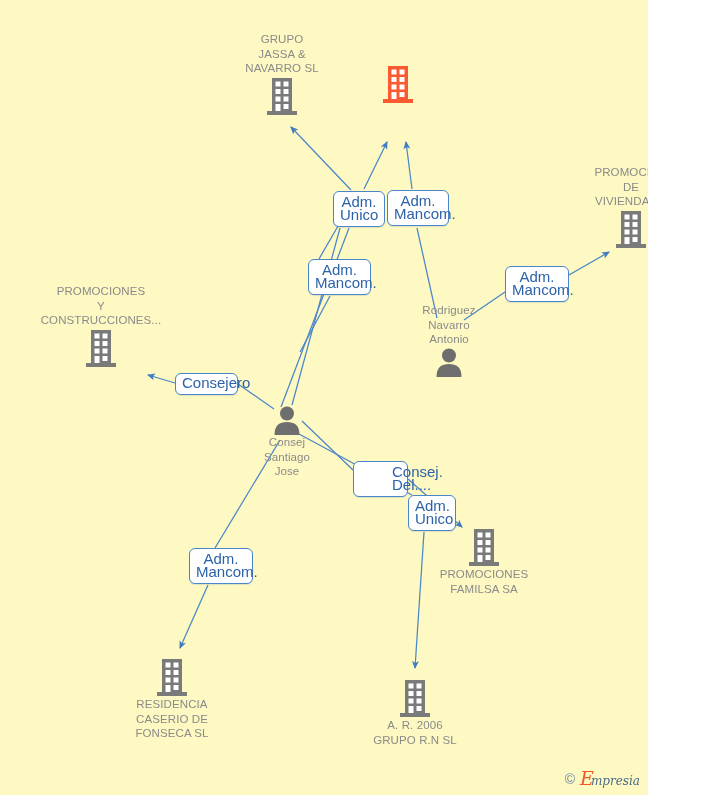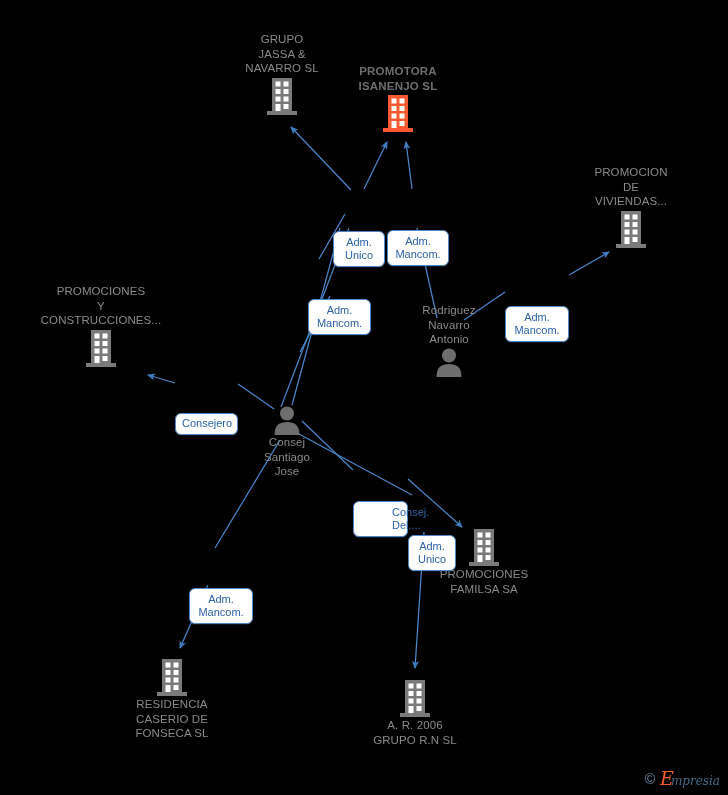--- a/index.html
+++ b/index.html
@@ -5,23 +5,23 @@
   html, body {
     margin: 0;
     padding: 0;
     background: #ffffff;
   }
   body {
     font-family: "Liberation Sans", sans-serif;
   }
   #canvas {
     position: relative;
-    width: 728px;
+    width: 648px;
     height: 795px;
-    background: #000000;
+    background: #fef9c3;
     overflow: hidden;
   }
   #edges {
     position: absolute;
     left: 0;
     top: 0;
     width: 728px;
     height: 795px;
     pointer-events: none;
   }
@@ -47,28 +47,27 @@
   .icon-wrap {
     display: block;
     line-height: 0;
   }
   .edge-label {
     position: absolute;
     border: 1.6px solid #4a86c8;
     border-radius: 6px;
     background: #ffffff;
     color: #2c63a8;
-    font-size: 11px;
+    font-size: 15px;
     line-height: 12.5px;
     text-align: center;
     padding: 4px 6px 5px 6px;
     box-sizing: border-box;
     white-space: pre-line;
     box-shadow: 0 1px 1px rgba(70,120,180,0.18);
-    margin-top: 40px;
   }
   .watermark {
     position: absolute;
     right: 8px;
     bottom: 6px;
     display: flex;
     align-items: center;
     gap: 5px;
     font-size: 16px;
     color: #4f6f8f;
@@ -150,22 +149,20 @@
         <rect x="16.5" y="13" width="5" height="5" fill="#ffffff"></rect>
         <rect x="8.5" y="20.5" width="5" height="5" fill="#ffffff"></rect>
         <rect x="16.5" y="20.5" width="5" height="5" fill="#ffffff"></rect>
         <rect x="8.5" y="28" width="5" height="7" fill="#ffffff"></rect>
         <rect x="16.5" y="28" width="5" height="5" fill="#ffffff"></rect>
       </svg>
     </span>
   </div>
 
   <div class="node" style="left:398px; top:64px;">
-    <div class="node-label focus">PROMOTORA
-ISANENJO SL</div>
     <span class="icon-wrap">
       <svg width="30" height="40" viewBox="0 0 30 40" xmlns="http://www.w3.org/2000/svg">
         <rect x="5" y="2" width="20" height="33" fill="#fa5a32"></rect>
         <rect x="0" y="35" width="30" height="4" fill="#fa5a32"></rect>
         <rect x="8.5" y="5.5" width="5" height="5" fill="#ffffff"></rect>
         <rect x="16.5" y="5.5" width="5" height="5" fill="#ffffff"></rect>
         <rect x="8.5" y="13" width="5" height="5" fill="#ffffff"></rect>
         <rect x="16.5" y="13" width="5" height="5" fill="#ffffff"></rect>
         <rect x="8.5" y="20.5" width="5" height="5" fill="#ffffff"></rect>
         <rect x="16.5" y="20.5" width="5" height="5" fill="#ffffff"></rect>

